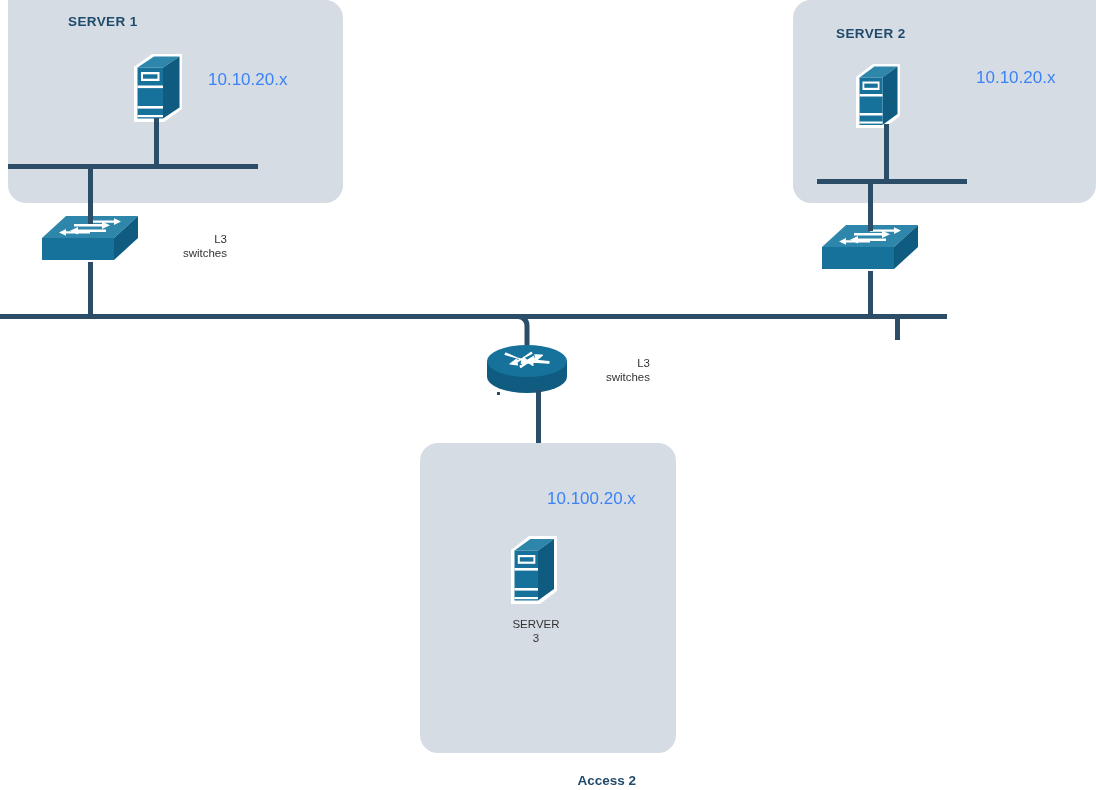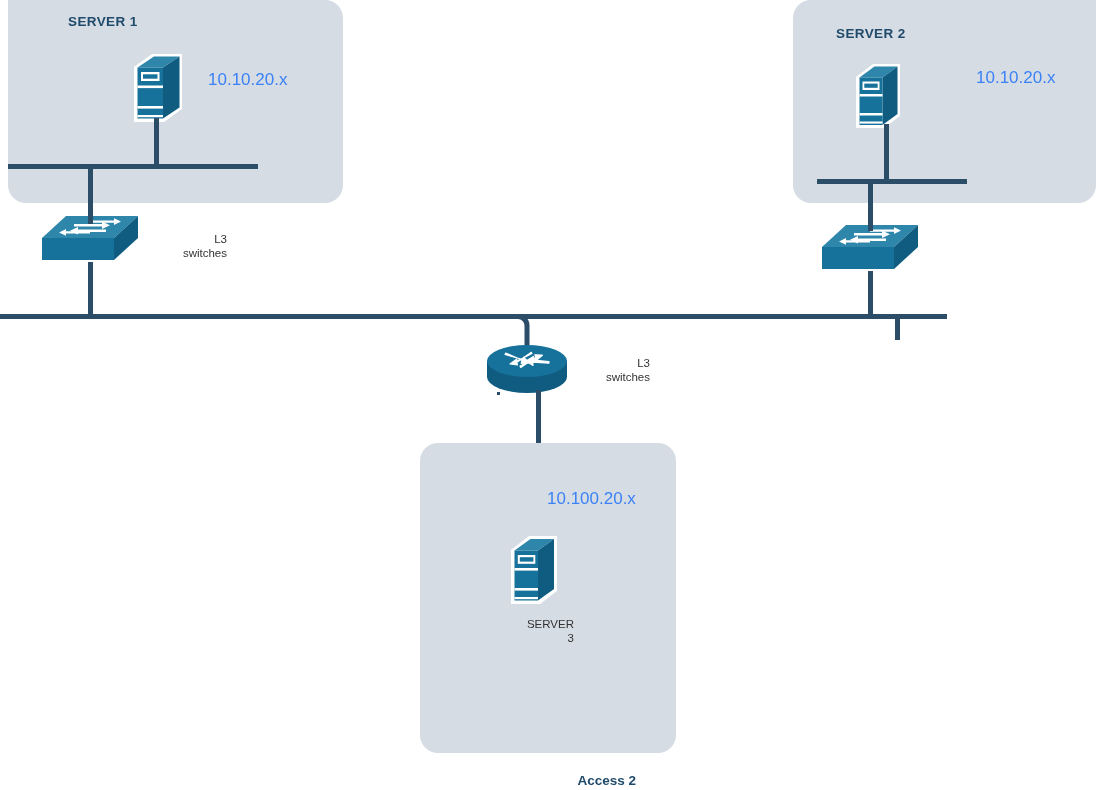--- a/index.html
+++ b/index.html
@@ -235,18 +235,18 @@
       <path d="M30 16.5 L46 5 L46 55 L30 66.5 Z" fill="#0f5c80"></path>
       <rect x="6.5" y="16.5" width="23.5" height="50" fill="#17729b"></rect>
       <rect x="9.8" y="21" width="17.5" height="8.8" fill="#ffffff"></rect>
       <rect x="11.8" y="23.2" width="13.6" height="4.4" fill="#17729b"></rect>
       <rect x="6.5" y="34" width="23.5" height="2.6" fill="#ffffff"></rect>
       <rect x="6.5" y="54" width="23.5" height="2.6" fill="#ffffff"></rect>
       <rect x="6.5" y="63" width="23.5" height="2.2" fill="#ffffff"></rect>
     </svg>
   </div>
 
-  <div class="node-label" style="left:498px; top:617px; width:76px;text-align:right;">SERVER
+  <div class="node-label" style="left:498px; top:617px; width:76px;">SERVER
 3</div>
 
   <div class="zone-caption" style="left:460px; top:773px; width:176px;">Access 2</div>
 
 </div>
 
 </body></html>

